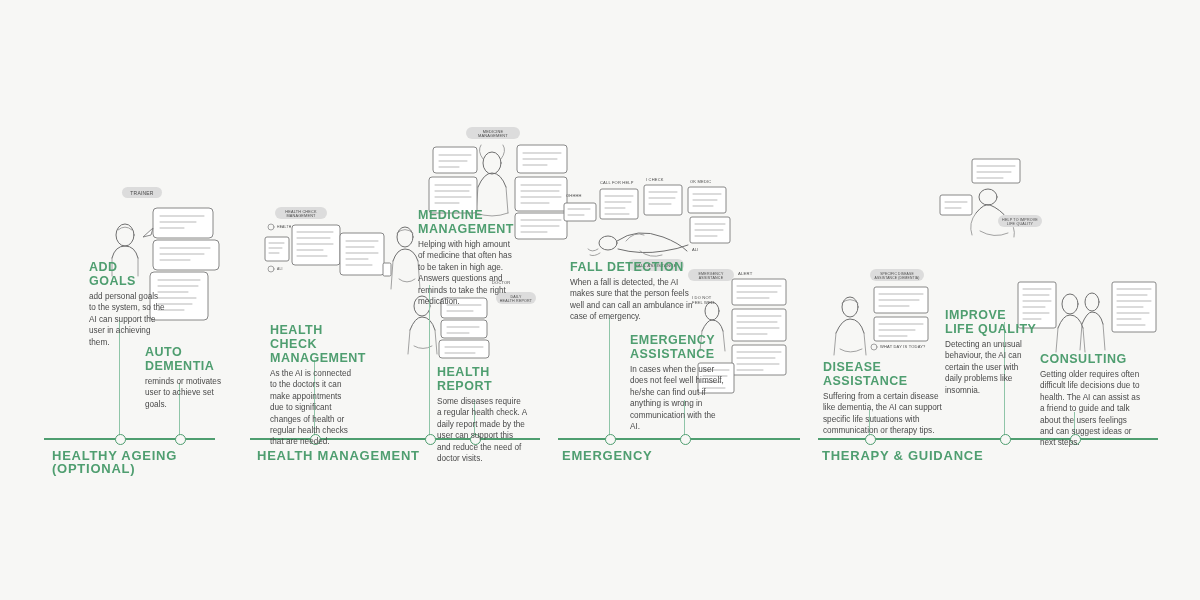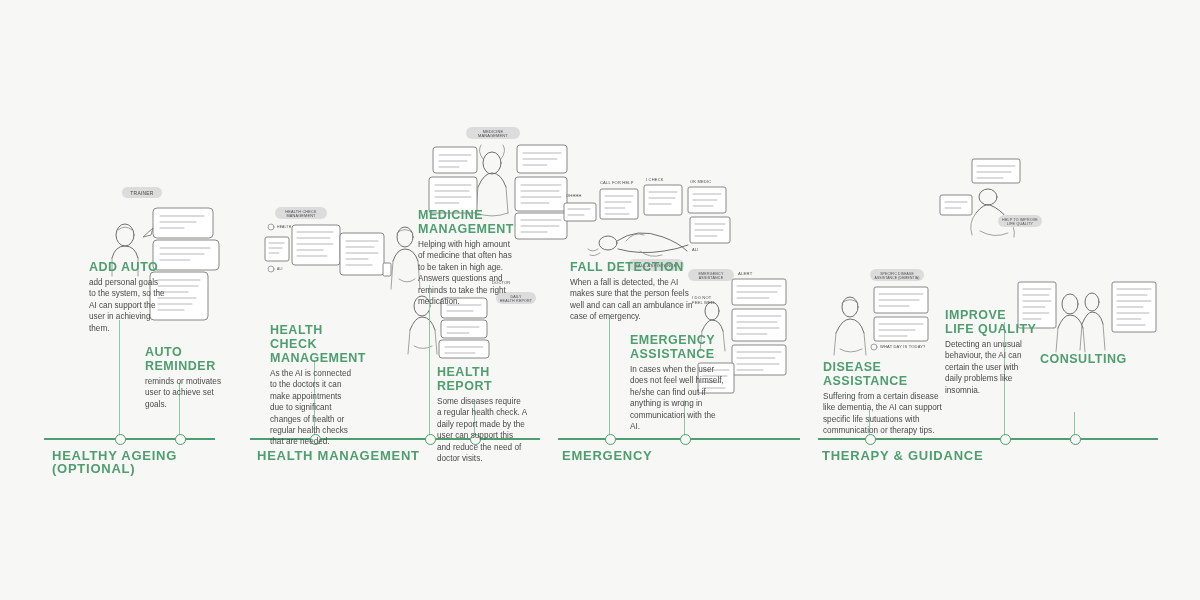--- a/index.html
+++ b/index.html
@@ -343,26 +343,26 @@
     <div class="tl-node" style="left:1070px;top:434px;"></div>
 
     <div class="tl-label" style="left:52px;top:450px;">HEALTHY AGEING
 (OPTIONAL)</div>
     <div class="tl-label" style="left:257px;top:450px;">HEALTH MANAGEMENT</div>
     <div class="tl-label" style="left:562px;top:450px;">EMERGENCY</div>
     <div class="tl-label" style="left:822px;top:450px;">THERAPY &amp; GUIDANCE</div>
   </div>
 
   <div class="block" style="left:89px;top:260px;width:78px;">
-    <h3>ADD AUTO</h3>
+    <h3>ADD GOALS</h3>
     <p>add personal goals to the system, so the AI can support the user in achieving them.</p>
   </div>
 
   <div class="block" style="left:145px;top:345px;width:85px;">
-    <h3>AUTO REMINDER</h3>
+    <h3>AUTO DEMENTIA</h3>
     <p>reminds or motivates user to achieve set goals.</p>
   </div>
 
   <div class="block" style="left:270px;top:323px;width:86px;">
     <h3>HEALTH CHECK
 MANAGEMENT</h3>
     <p>As the AI is connected to the doctors it can make appointments due to significant changes of health or regular health checks that are needed.</p>
   </div>
 
   <div class="block" style="left:418px;top:208px;width:95px;">
@@ -393,15 +393,16 @@
   </div>
 
   <div class="block" style="left:945px;top:260px;width:92px;margin-top:48px;">
     <h3>IMPROVE
 LIFE QUALITY</h3>
     <p>Detecting an unusual behaviour, the AI can certain the user with daily problems like insomnia.</p>
   </div>
 
   <div class="block" style="left:1040px;top:352px;width:100px;">
     <h3>CONSULTING</h3>
+    <p>Getting older requires often difficult life decisions due to health. The AI can assist as a friend to guide and talk about the users feelings and can suggest ideas or next steps.</p>
   </div>
 
 </div>
 
 </body></html>

